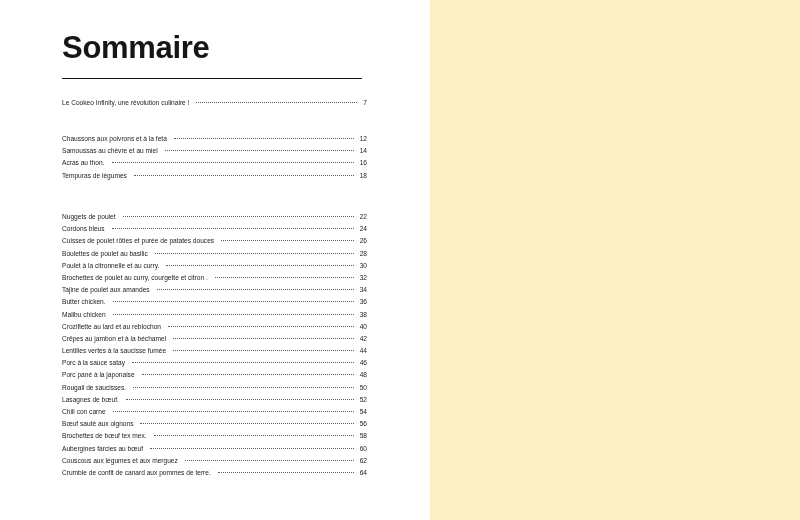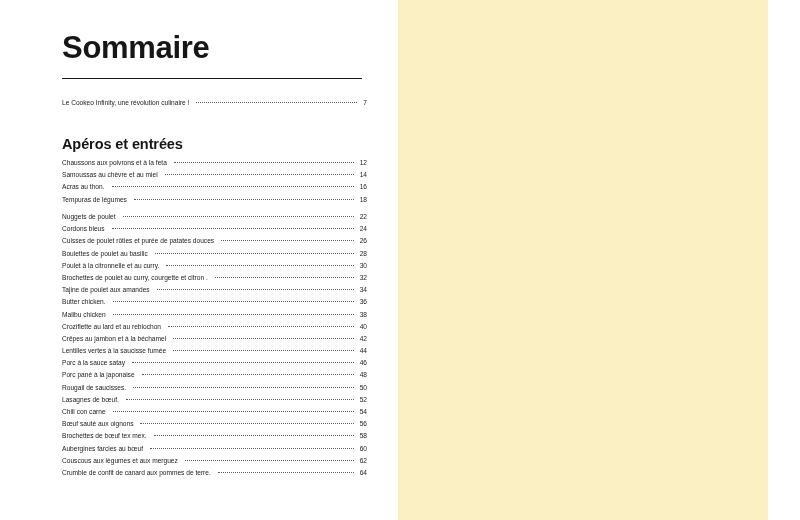--- a/index.html
+++ b/index.html
@@ -15,21 +15,21 @@
     background: #ffffff;
   }
   .page {
     position: relative;
     width: 800px;
     height: 520px;
     display: flex;
     background: #ffffff;
   }
   .left-page {
-    width: 398px;
+    width: 430px;
     height: 520px;
     background: #ffffff;
     position: relative;
     padding: 16px;
   }
   .right-page {
     width: 370px;
     height: 520px;
     background: #fbefc4;
     position: relative;
@@ -118,21 +118,20 @@
       <ul class="toc-list">
         <li class="toc-item">
           <span class="toc-label">Le Cookeo Infinity, une révolution culinaire !</span>
           <span class="toc-dots"></span>
           <span class="toc-page">7</span>
         </li>
       </ul>
     </div>
 
     <div class="left-block section" id="aperos-block">
-      <h2 class="section-head">Apéros et entrées</h2>
       <ul class="toc-list">
         <li class="toc-item">
           <span class="toc-label">Chaussons aux poivrons et à la feta</span>
           <span class="toc-dots"></span>
           <span class="toc-page">12</span>
         </li>
         <li class="toc-item">
           <span class="toc-label">Samoussas au chèvre et au miel</span>
           <span class="toc-dots"></span>
           <span class="toc-page">14</span>

